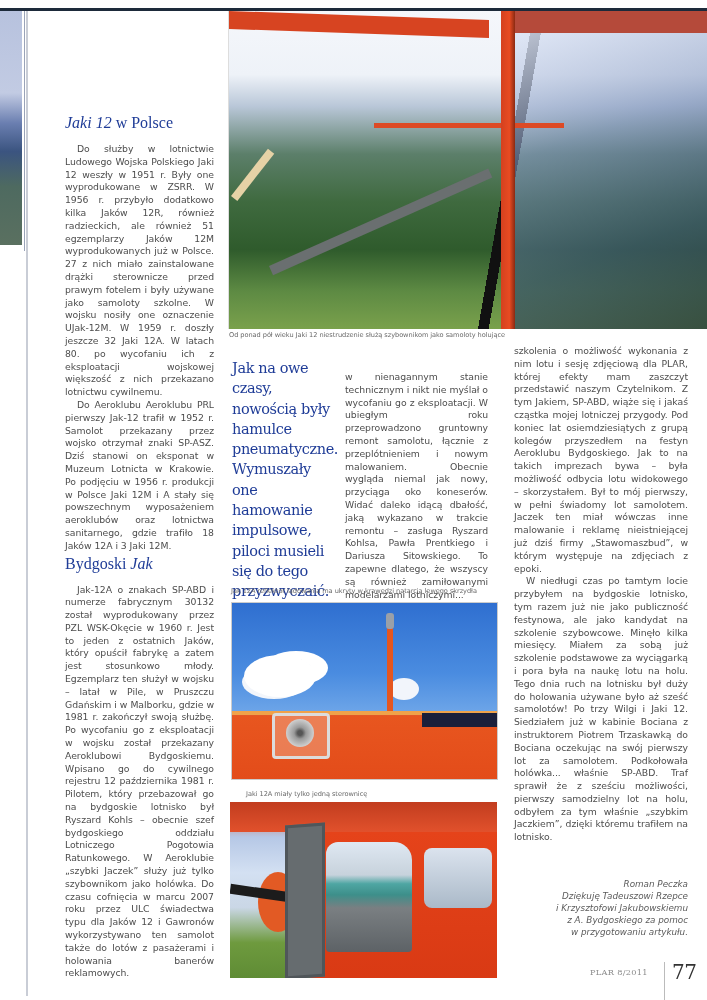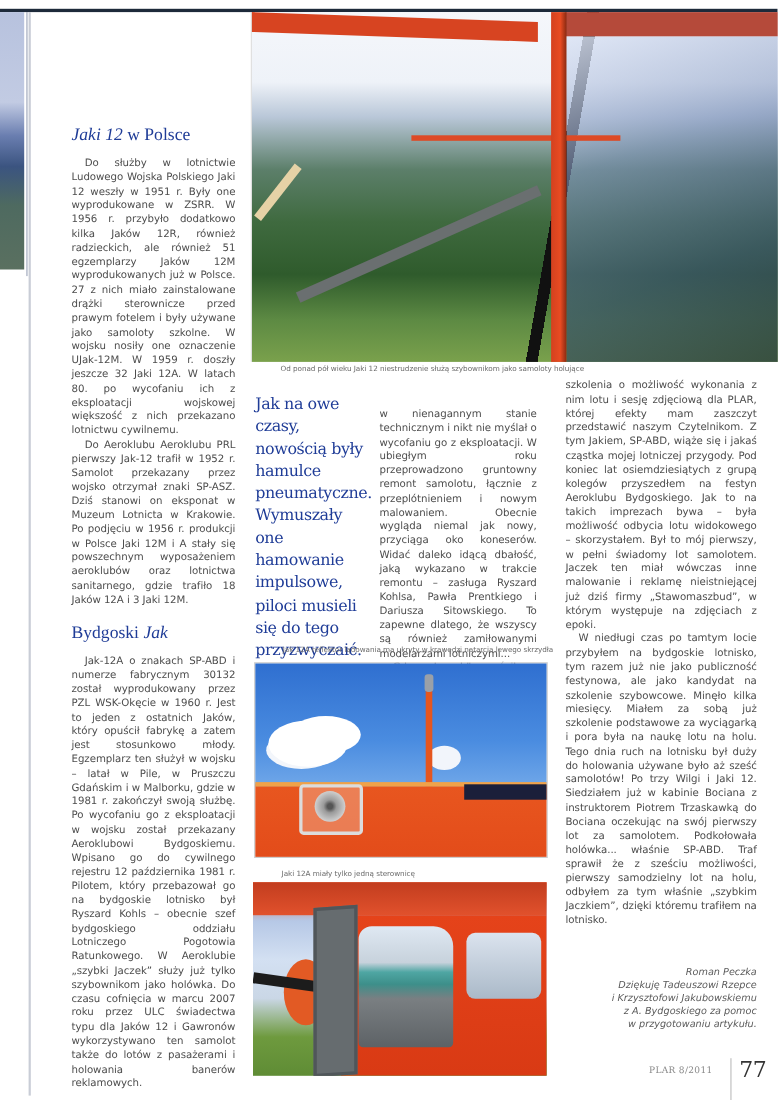--- a/index.html
+++ b/index.html
@@ -21,41 +21,41 @@
   .col1 p, .col2 p, .col3 p {
     margin: 0; font-size: 9.3px; line-height: 12.8px; text-align: justify;
     text-indent: 12px; letter-spacing: -0.05px; color: #4d4d4d;
   }
   h2 {
     margin: 0 0 9px 0; font-family: Liberation Serif, serif; font-weight: normal;
     color: #1f3c97; font-size: 16px; line-height: 22px;
   }
   h2 .ital { font-style: italic; }
   .h-first { margin-top: 0; }
-  .h-second { margin-top: 12px; }
+  .h-second { }
 
   .photo-top {
     position: absolute; left: 228px; top: 11px; width: 479px; height: 318px;
     background:
       linear-gradient(100deg, transparent 0 57%, #111 57% 59%, transparent 59%),
       linear-gradient(180deg, #f5f7fb 0%, #eef2f8 20%, #b9c7d8 30%, #5c7f6a 45%, #3f6a3f 60%, #2f5b2c 75%, #5d8a43 88%, #7aa14c 100%);
     border-left: 1px solid #ddd;
   }
   .photo-top .strut {
     position: absolute; left: 272px; top: 0; width: 14px; height: 318px;
     background: linear-gradient(90deg, #d4411f, #e84b22 60%, #8a2a12);
   }
   .photo-top .wing-top { position: absolute; left: 0; top: 0; width: 260px; height: 18px; background: #d74421; transform: skewY(2deg); transform-origin: left top; }
   .photo-top .wing-top2 { position: absolute; left: 285px; top: 0; width: 194px; height: 22px; background: #b54a3a; }
   .photo-top .glider { position: absolute; left: 145px; top: 112px; width: 190px; height: 5px; background: #dd4a25; }
   .photo-top .window { position: absolute; left: 286px; top: 22px; width: 193px; height: 296px; background: linear-gradient(160deg, rgba(220,228,245,0.85) 0%, rgba(130,150,190,0.6) 35%, rgba(60,85,110,0.7) 70%, rgba(40,60,60,0.8) 100%); }
   .photo-top .runway { position: absolute; left: 40px; top: 255px; width: 240px; height: 10px; background: #6a6f70; transform: rotate(-24deg); transform-origin: left top; }
   .photo-top .field { position: absolute; left: 2px; top: 185px; width: 60px; height: 8px; background: #e6d2a6; transform: rotate(-52deg); transform-origin: left top; }
 
-  .caption { position: absolute; font-size: 6.6px; color: #6a6a6a; letter-spacing: -0.05px; white-space: nowrap; margin-left: 26px; }
+  .caption { position: absolute; font-size: 6.6px; color: #6a6a6a; letter-spacing: -0.05px; white-space: nowrap; }
 
   .pullquote {
     position: absolute; left: 232px; top: 358px; width: 104px;
     font-family: "DejaVu Serif", serif; font-size: 14.5px; line-height: 20.3px;
     color: #1f3c97; letter-spacing: -0.4px;
   }
   .col2 { position: absolute; left: 345px; top: 371px; width: 143px; }
   .col3 { position: absolute; left: 514px; top: 345px; width: 174px; }
 
   .photo-mid {
@@ -135,21 +135,21 @@
   <div class="cloud1"></div>
   <div class="cloud2"></div>
   <div class="antenna"></div>
   <div class="antenna-tip"></div>
   <div class="stripe"></div>
   <div class="darkstrip"></div>
   <div class="lamp"></div>
   <div class="lamp-inner"></div>
 </div>
 
-<div class="caption" style="left:230px; top:790px;">Jaki 12A miały tylko jedną sterownicę</div>
+<div class="caption" style="left:246px; top:790px;">Jaki 12A miały tylko jedną sterownicę</div>
 <div class="photo-bot">
   <div class="wing"></div>
   <div class="engine"></div>
   <div class="prop"></div>
   <div class="fuselage"></div>
   <div class="cockpit"></div>
   <div class="rearwin"></div>
   <div class="door"></div>
 </div>
 

